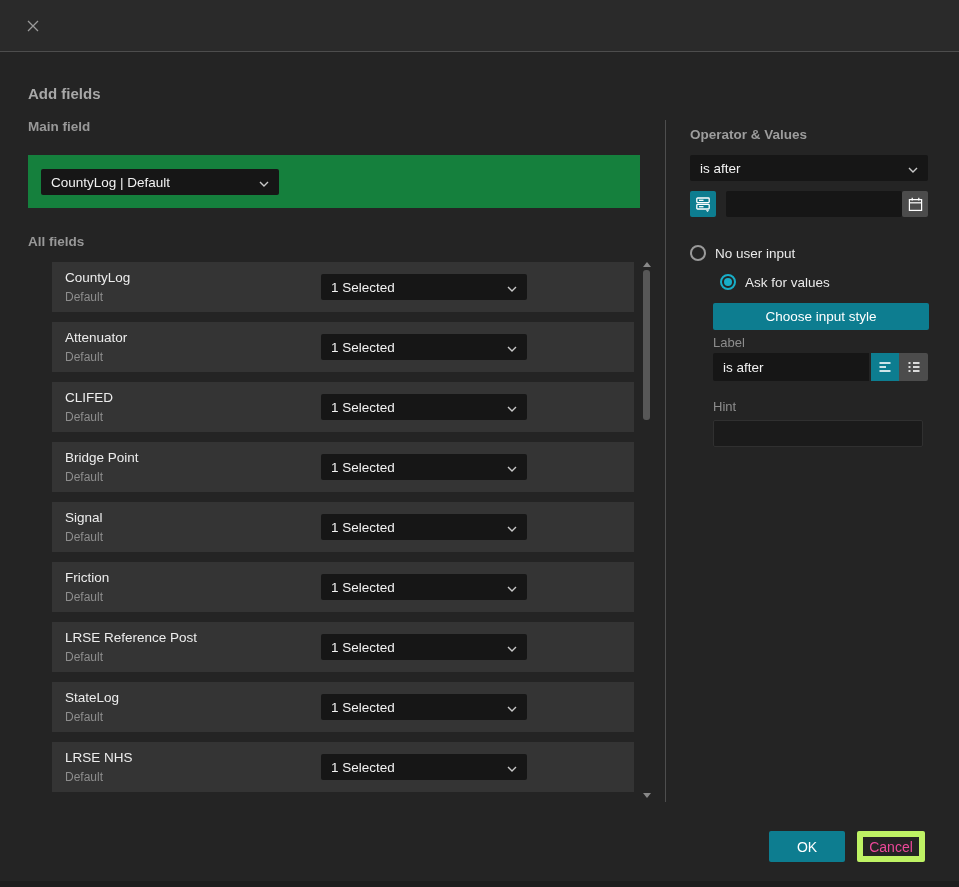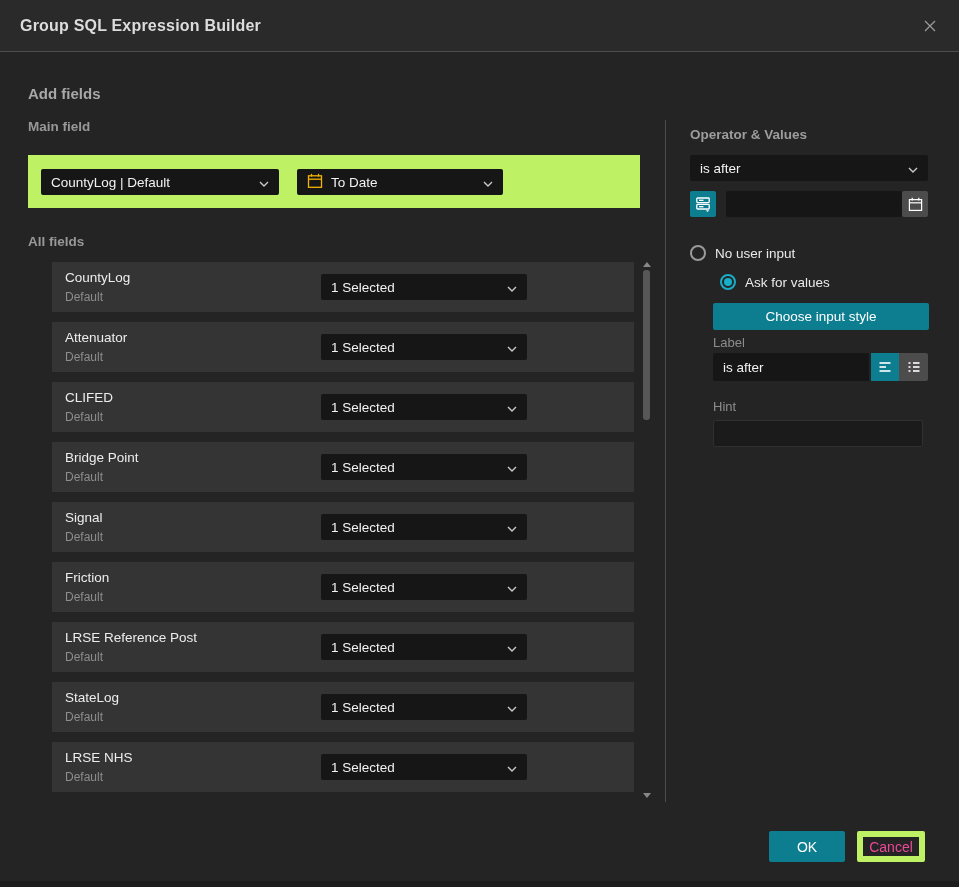--- a/index.html
+++ b/index.html
@@ -24,21 +24,21 @@
 
   
   .h-add    { position: absolute; left: 28px; top: 85px;  font-size: 15px;   font-weight: 700; color: #a8a8a8; }
   .h-main   { position: absolute; left: 28px; top: 119px; font-size: 13.5px; font-weight: 700; color: #989898; }
   .h-all    { position: absolute; left: 28px; top: 234px; font-size: 13.5px; font-weight: 700; color: #989898; }
   .h-op     { position: absolute; left: 690px; top: 127px; font-size: 13.5px; font-weight: 700; color: #9d9d9d; }
 
   
   .main-panel {
     position: absolute; left: 28px; top: 155px; width: 612px; height: 53px;
-    background: #bef264;
+    background: #15803d;
   }
   .select {
     background: #161616; border-radius: 2px; height: 26px;
     display: flex; align-items: center; justify-content: space-between;
     padding: 0 10px; font-size: 13.5px; color: #f2f2f2; cursor: pointer;
     white-space: nowrap;
   }
   .select .lead { display: flex; align-items: center; gap: 8px; }
   .sel-field { position: absolute; left: 13px;  top: 14px; width: 238px; }
   .sel-date  { position: absolute; left: 269px; top: 14px; width: 206px; }
@@ -128,56 +128,37 @@
     position: absolute; left: 857px; top: 831px; width: 68px; height: 31px;
     background: transparent; color: #ec4899; border: 6px solid #bef264; border-radius: 2px;
     font-size: 14px; font-family: "Liberation Sans", sans-serif; cursor: pointer;
   }
   .bottom-strip { position: absolute; left: 0; bottom: 0; width: 959px; height: 6px; background: #1d1d1d; }
 </style>
 </head>
 <body>
 
 <div class="header">
-  <div class="title">Group SQL Expression Builder</div>
   <button class="close-btn">
     <span>
       <svg width="18" height="18" viewBox="0 0 18 18">
           <path d="M4 4l10 10M14 4L4 14" stroke="#9a9a9a" stroke-width="1.3"></path>
         </svg>
     </span>
   </button>
 </div>
 
 <div class="h-add">Add fields</div>
 <div class="h-main">Main field</div>
 
 <div class="main-panel">
   <div class="select sel-field">
     <span class="lead">
         <span>CountyLog | Default</span>
       </span>
-    <span>
-      <svg width="10" height="6" viewBox="0 0 10 6">
-          <path d="M1 1l4 4 4-4" stroke="#c9c9c9" stroke-width="1.4" fill="none"></path>
-        </svg>
-    </span>
-  </div>
-  <div class="select sel-date">
-    <span class="lead">
-      <span>
-        <svg width="16" height="16" viewBox="0 0 16 16" fill="none" stroke="#f3b300" stroke-width="1.3">
-          <rect x="1.5" y="2.8" width="13" height="11.5"></rect>
-          <line x1="1.5" y1="6.2" x2="14.5" y2="6.2"></line>
-          <line x1="4.5" y1="0.8" x2="4.5" y2="3.6"></line>
-          <line x1="11.5" y1="0.8" x2="11.5" y2="3.6"></line>
-        </svg>
-      </span>
-      <span>To Date</span>
-    </span>
     <span>
       <svg width="10" height="6" viewBox="0 0 10 6">
           <path d="M1 1l4 4 4-4" stroke="#c9c9c9" stroke-width="1.4" fill="none"></path>
         </svg>
     </span>
   </div>
 </div>
 
 <div class="h-all">All fields</div>
 

